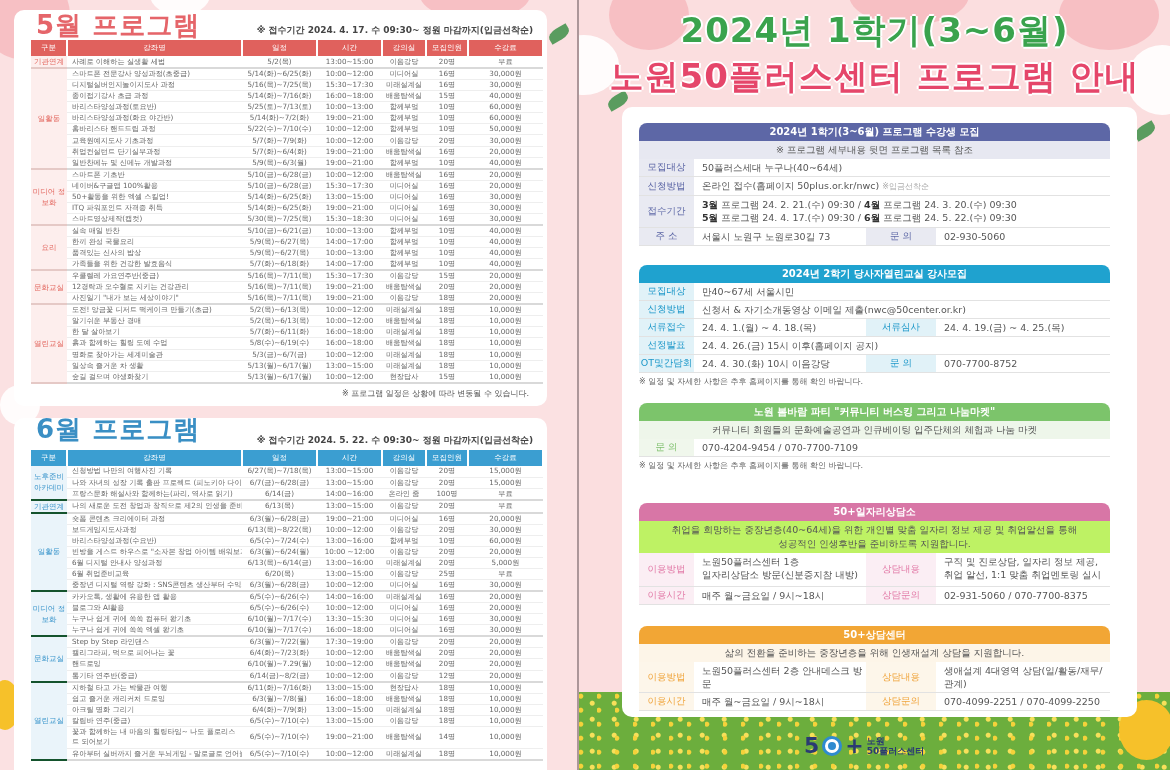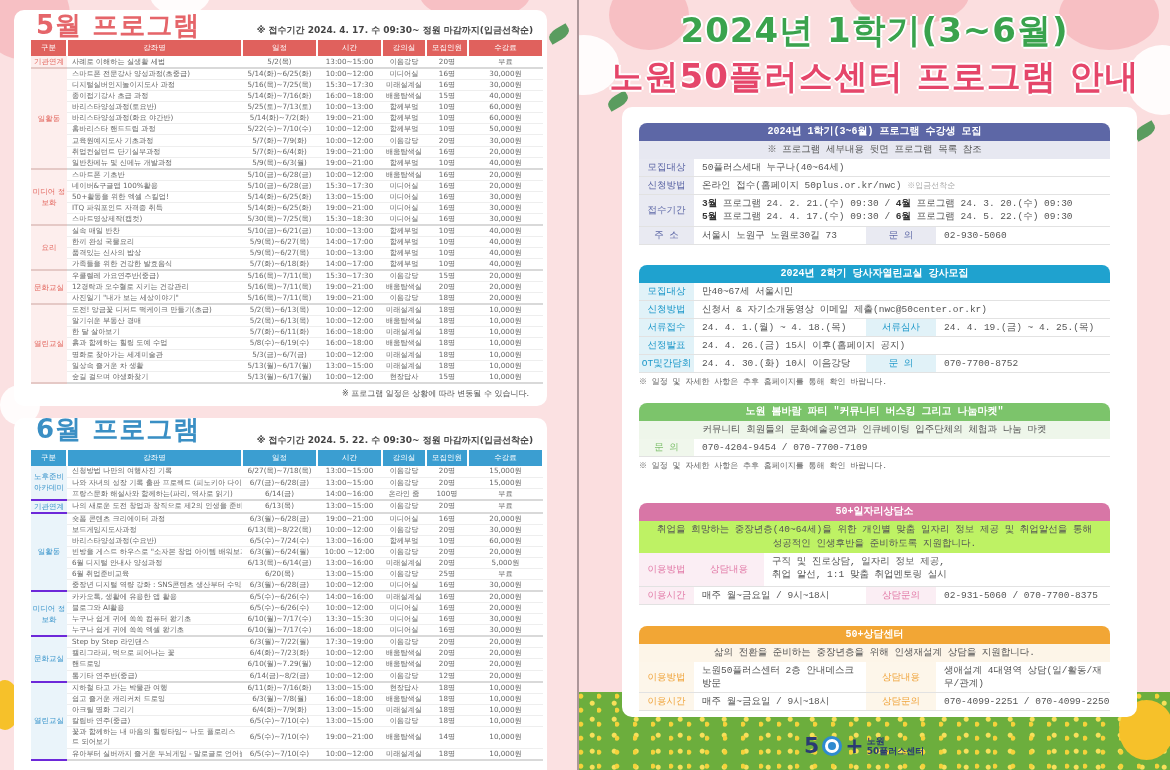--- a/index.html
+++ b/index.html
@@ -39,31 +39,31 @@
   table.prog { position: absolute; left: 17px; width: 512px; border-collapse: collapse; font-size: 7.2px; table-layout: fixed; }
   .card5 table.prog { top: 30px; }
   .card6 table.prog { top: 32px; }
   table.prog th { color: #fff; font-weight: normal; height: 16px; font-size: 7.5px; border-right: 2px solid #fff; }
   .card5 table.prog th { background: #e0615d; }
   .card6 table.prog th { background: #3b9ed1; }
   table.prog td { height: 11.1px; line-height: 10px; color: #666; text-align: center; white-space: nowrap; overflow: hidden; border-bottom: 1px solid #eee; }
   table.prog td.name { text-align: left; padding-left: 5px; }
   table.prog td.cat { font-size: 7.5px; white-space: normal; line-height: 11px; }
   .card5 td.cat { background: #fdeeed; color: #e3675f; border-bottom: 2px solid #e5c9c6; }
-  .card6 td.cat { background: #eaf4fa; color: #3a95cb; border-bottom: 2px solid #6d28d9; }
+  .card6 td.cat { background: #eaf4fa; color: #3a95cb; border-bottom: 2px solid #14532d; }
   tr.grp-end td { border-bottom: 2px solid #d9d9d9; }
   .note5 { position: absolute; right: 18px; top: 378px; font-size: 8px; color: #555; }
   .tall td { height: 22px !important; white-space: normal !important; }
 
   
   .hero1 { position: absolute; left: 0; width: 591px; top: 8px; text-align: center; font-size: 34px; font-weight: bold; color: #3aa34d; letter-spacing: 1px;
     text-shadow: 2px 0 #fff,-2px 0 #fff,0 2px #fff,0 -2px #fff; }
   .hero2 { position: absolute; left: 0; width: 591px; top: 54px; text-align: center; font-size: 34px; font-weight: bold; color: #e5466a; letter-spacing: 1px;
     text-shadow: 2px 0 #fff,-2px 0 #fff,0 2px #fff,0 -2px #fff; }
-  .panel { position: absolute; left: 43px; top: 107px; width: 515px; height: 610px; background: #fff; border-radius: 10px; font-family: Liberation Mono, monospace; }
+  .panel { position: absolute; left: 43px; top: 107px; width: 515px; height: 610px; background: #fff; border-radius: 10px; }
   .section { position: absolute; left: 17px; width: 471px; font-size: 9.5px; }
   .sec-head { height: 18px; line-height: 18px; text-align: center; color: #fff; font-weight: bold; font-size: 10px; border-radius: 8px 8px 0 0; }
   .sec-sub { text-align: center; font-size: 9.5px; color: #555; padding: 2px 0; line-height: 14px; }
   .row { display: flex; border-bottom: 1px solid #e2e2e2; min-height: 18px; }
   .lbl { width: 55px; text-align: center; align-self: stretch; display: flex; align-items: center; justify-content: center; font-size: 9.5px; }
   .val { flex: 1; padding-left: 8px; color: #555; line-height: 13px; padding-top: 2px; padding-bottom: 2px; }
   .val.half { flex: 0 0 172px; }
   .lbl2 { width: 70px; text-align: center; align-self: stretch; display: flex; align-items: center; justify-content: center; }
   .muted { color: #aaa; font-size: 8px; }
   b.k { color: #333; }
@@ -692,20 +692,24 @@
       </div>
 
       <div class="section s4" style="top:396px;">
         <div class="sec-head">50+일자리상담소</div>
         <div class="sec-sub">
           <div>취업을 희망하는 중장년층(40~64세)을 위한 개인별 맞춤 일자리 정보 제공 및 취업알선을 통해</div>
           <div>성공적인 인생후반을 준비하도록 지원합니다.</div>
         </div>
         <div class="row" style="min-height:34px;">
           <div class="lbl">이용방법</div>
+          <div class="val half">
+            <div>노원50플러스센터 1층</div>
+            <div>일자리상담소 방문(신분증지참 내방)</div>
+          </div>
           <div class="lbl2">상담내용</div>
           <div class="val">
             <div>구직 및 진로상담, 일자리 정보 제공,</div>
             <div>취업 알선, 1:1 맞춤 취업멘토링 실시</div>
           </div>
         </div>
         <div class="row">
           <div class="lbl">이용시간</div>
           <div class="val half">매주 월~금요일 / 9시~18시</div>
           <div class="lbl2">상담문의</div>

